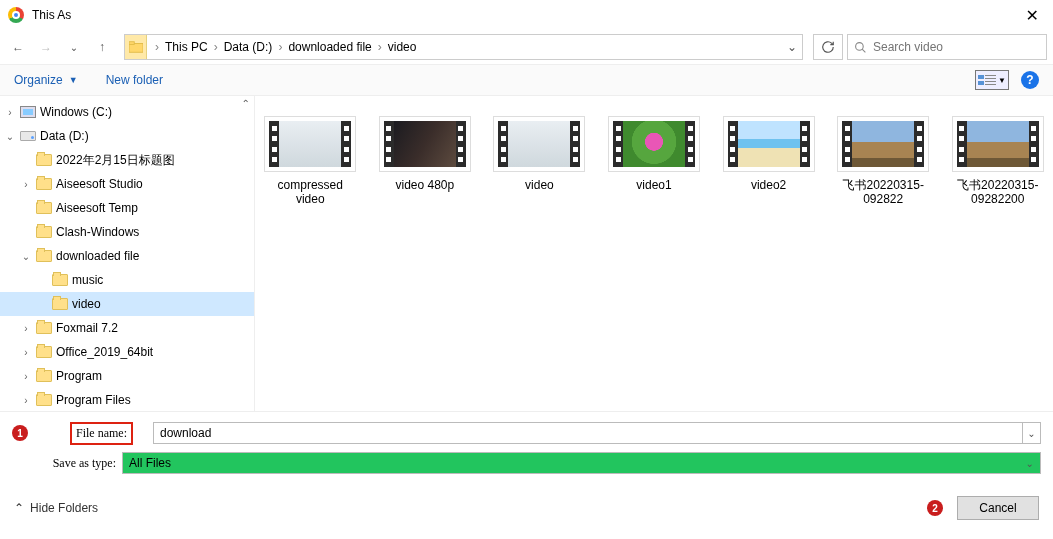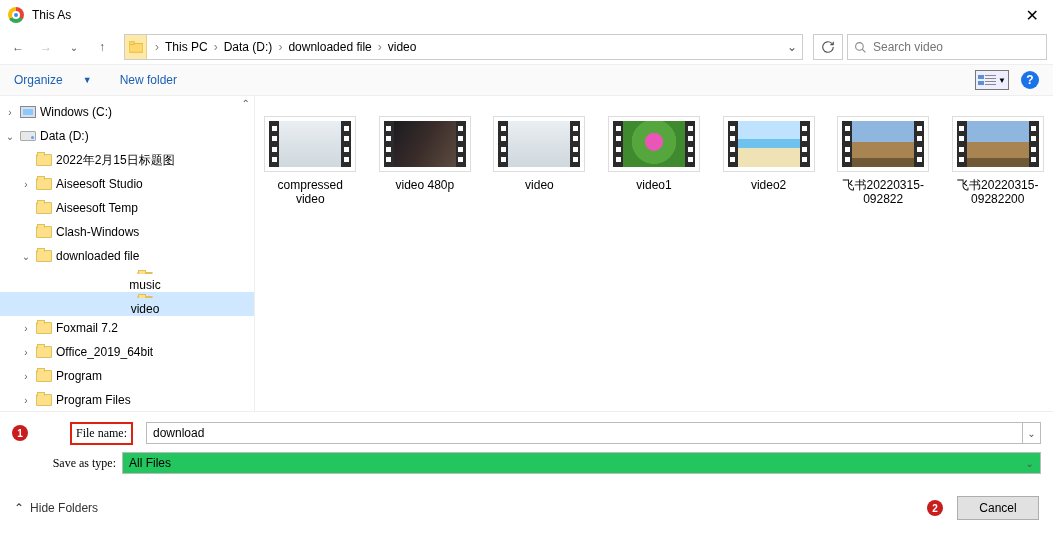--- a/index.html
+++ b/index.html
@@ -25,41 +25,41 @@
   .crumb-sep { color:#888; padding:0 2px; }
   .addr-drop { width:20px; text-align:center; color:#555; cursor:pointer; }
 
   .refresh { width:30px; height:26px; border:1px solid #ccc; display:flex; align-items:center; justify-content:center; cursor:pointer; }
 
   .searchbox { width:200px; height:26px; border:1px solid #ccc; display:flex; align-items:center; padding:0 6px; gap:6px; color:#777; }
   .searchbox input { border:none; outline:none; flex:1; color:#333; font-size:12px; background:transparent; }
 
   
   .toolbar { display:flex; align-items:center; height:32px; padding:0 14px; border-top:1px solid #eee; border-bottom:1px solid #eee; background:#fafafa; }
-  .toolbtn { color:#1a5fb4; cursor:pointer; display:flex; align-items:center; gap:20px; }
+  .toolbtn { color:#1a5fb4; cursor:pointer; display:flex; align-items:center; gap:6px; }
   .toolbar .spacer { flex:1; }
   .toolbar .right-icons { display:flex; align-items:center; gap:12px; }
   .viewbtn { width:34px; height:20px; border:1px solid #777; display:flex; align-items:center; justify-content:center; cursor:pointer; background:#eef; }
   .helpbtn { width:18px; height:18px; border-radius:50%; background:#1a73e8; color:#fff; display:flex; align-items:center; justify-content:center; font-weight:bold; cursor:pointer; font-size:12px; }
 
   
   .main { display:flex; height:315px; }
   .tree { width:255px; border-right:1px solid #eee; overflow-y:auto; padding:4px 0; position:relative; }
   .tree-scroll-up { position:absolute; top:2px; right:4px; font-size:10px; color:#555; }
   .ti { display:flex; align-items:center; height:24px; padding-left:4px; cursor:pointer; gap:4px; }
   .ti.selected { background:#cfe8ff; }
   .expander { width:12px; text-align:center; color:#666; font-size:10px; }
   .ti .folder { width:16px; height:12px; background:#ffe08a; border:1px solid #e0c05a; border-radius:1px; position:relative; }
   .ti .folder::before { content:""; position:absolute; top:-3px; left:0; width:6px; height:3px; background:#ffe08a; border:1px solid #e0c05a; border-bottom:none; }
   .ti .drive { width:16px; height:10px; background:#e8e8e8; border:1px solid #aaa; border-radius:1px; position:relative; }
   .ti .drive::after { content:""; position:absolute; right:1px; bottom:1px; width:3px; height:3px; border-radius:50%; background:#5aa0ff; }
   .ti .mon { width:16px; height:12px; border:1px solid #888; background:#dde; position:relative; }
   .ti .mon::after { content:""; position:absolute; inset:2px; background:#8cf; }
   .ti .lbl { white-space:nowrap; }
-  .ind0 { padding-left:4px; } .ind1 { padding-left:20px; } .ind2 { padding-left:36px;flex-direction:column; }
+  .ind0 { padding-left:4px; } .ind1 { padding-left:20px; } .ind2 { padding-left:36px; }
 
   
   .content { flex:1; padding:20px 8px; overflow:auto; }
   .grid { display:flex; gap:20px; }
   .thumb { width:100px; text-align:center; cursor:pointer; font-size:11px; }
   .frame { width:92px; height:56px; margin:0 auto 6px; padding:4px; background:#fff; display:flex; border:1px solid #ddd; }
   .sprocket { width:10px; background:#2b2b2b; display:flex; flex-direction:column; justify-content:space-around; padding:2px 0; }
   .sprocket i { display:block; width:5px; height:5px; background:#fff; margin:0 auto; }
   .pic { flex:1; background-size:cover; background-position:center; }
   .thumb .name { word-break:break-word; line-height:1.2; }
@@ -359,21 +359,21 @@
           <div class="name">飞书20220315-09282200</div>
         </div>
       </div>
   </div>
 </div>
 
 <div class="bottom">
   <div class="row filename-row">
     <div class="marker">1</div>
     <label>File name:</label>
-    <input class="text" type="text" style="margin-left: 13px;" value="download">
+    <input class="text" type="text" style="margin-left: 20px;" value="download">
     <span class="drop" style="width:18px;text-align:center;border:1px solid #bbb;border-left:none;height:22px;line-height:22px;">⌄</span>
   </div>
   <div class="row">
     <label style="margin-left:28px;">Save as type:</label>
     <div class="combo">
       <span>All Files</span>
       <span class="drop">⌄</span>
     </div>
   </div>
 </div>

